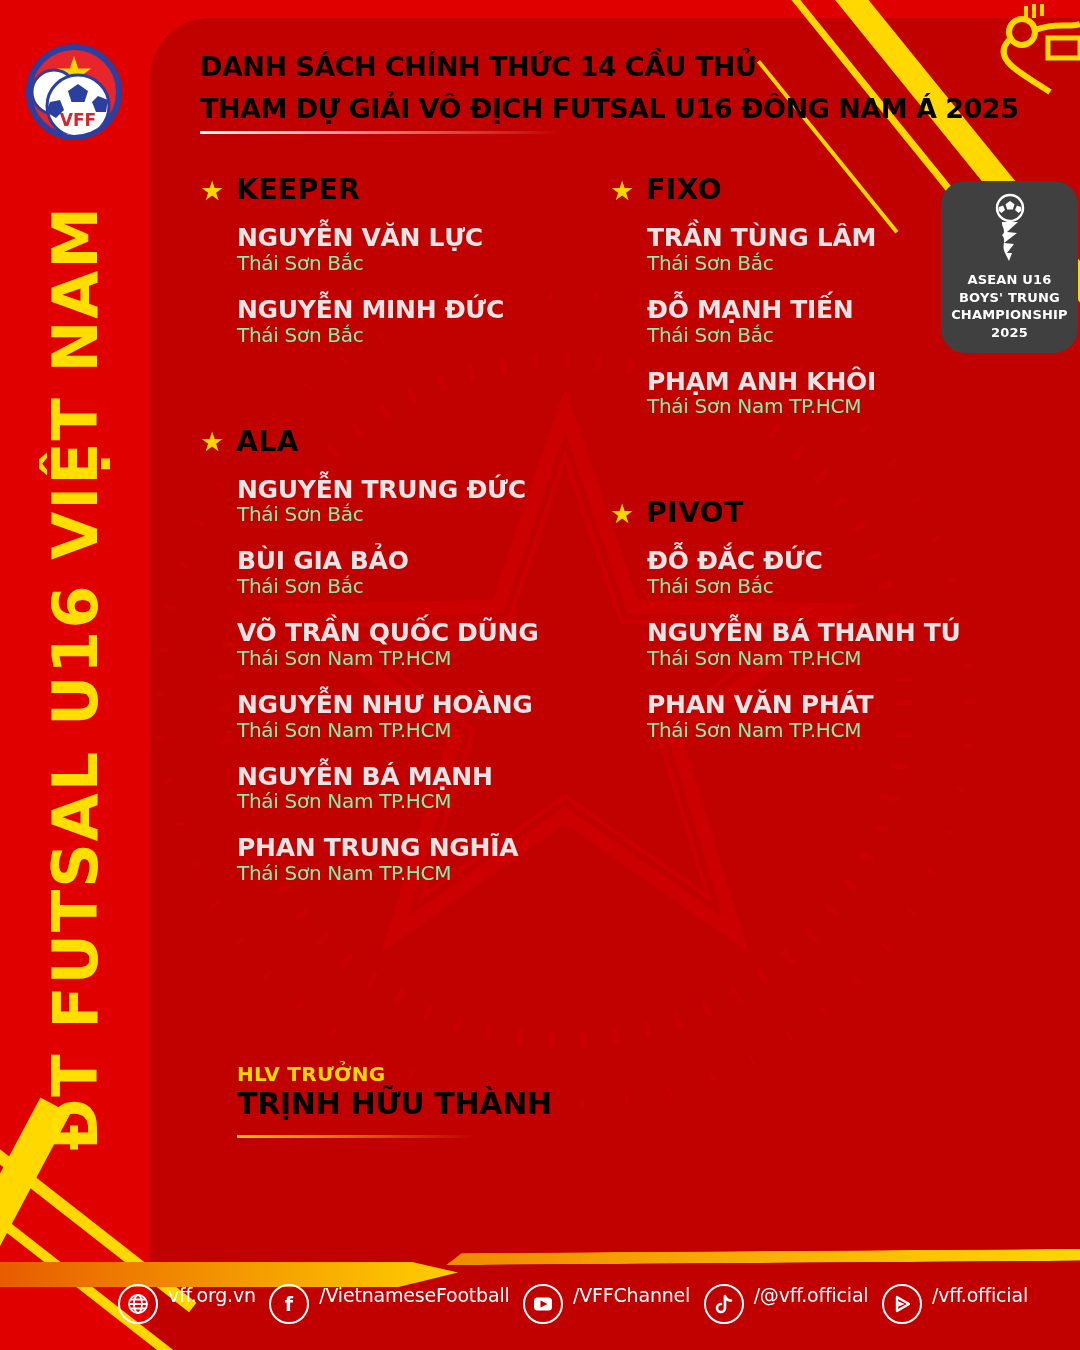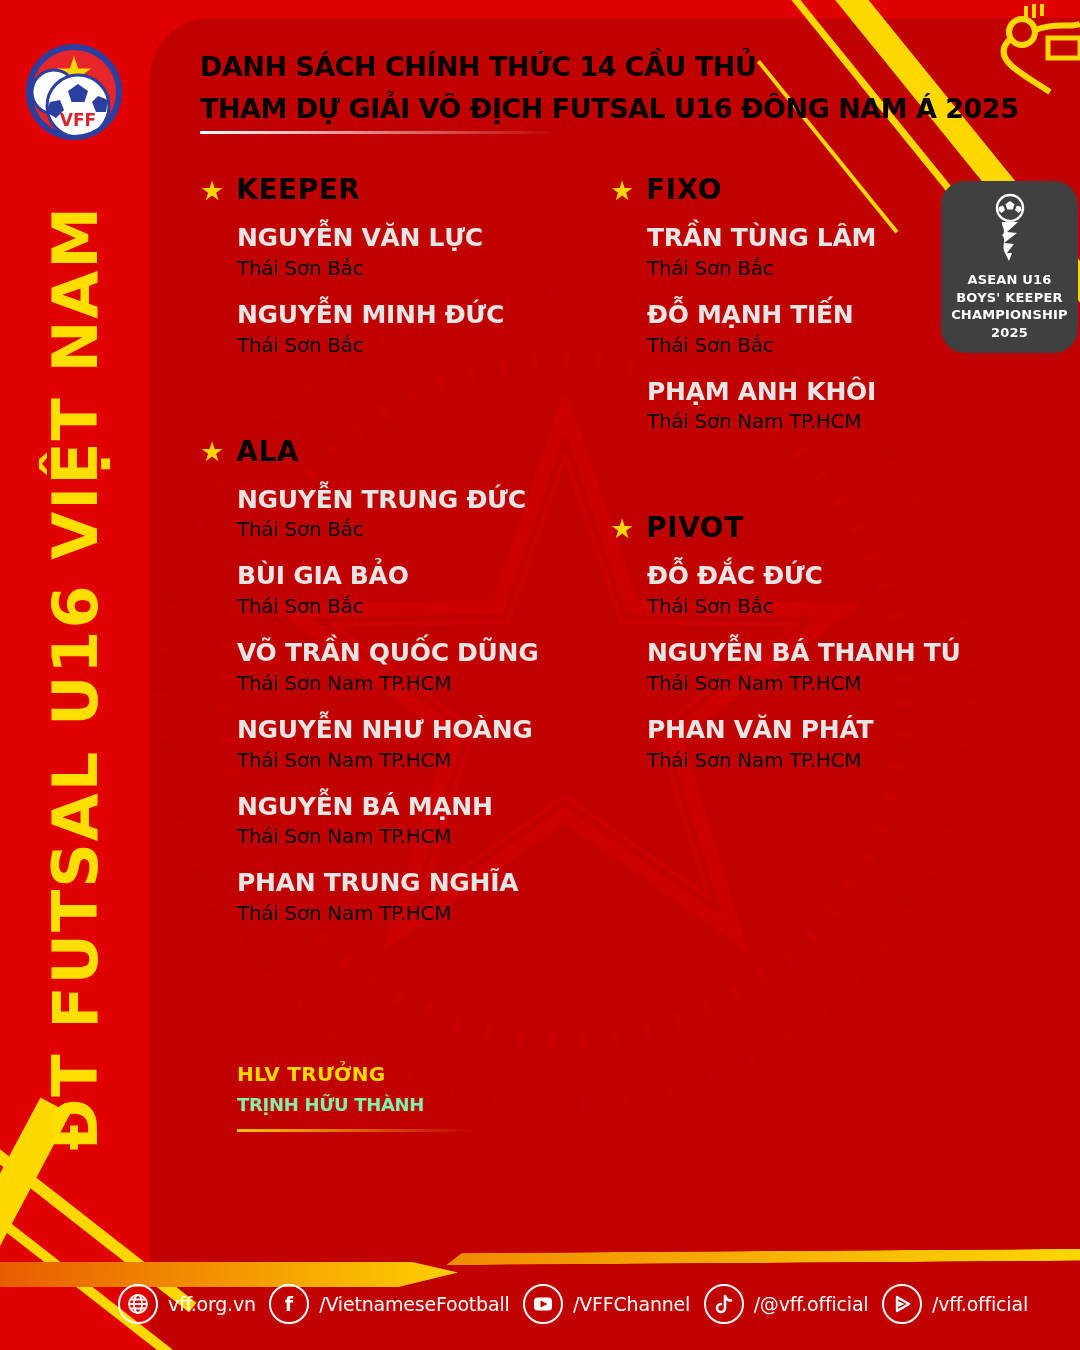--- a/index.html
+++ b/index.html
@@ -27,38 +27,38 @@
   #columns{position:absolute;left:200px;top:176px;width:880px;display:flex;}
   .col{display:flex;flex-direction:column;}
   .col-0{width:410px;}
   .col-1{width:470px;}
   .section{margin-bottom:60px;}
   .sec-header{display:flex;align-items:center;margin-bottom:20px;}
   .star{color:#FFD500;font-size:27px;line-height:1;margin-right:12px;}
   .sec-label{color:#000000;font-weight:bold;font-size:28px;letter-spacing:.5px;line-height:1;}
   .player{margin-left:37px;margin-bottom:23px;}
   .player-name{color:#e5e5e5;font-weight:bold;font-size:25px;letter-spacing:-0.3px;line-height:1.15;}
-  .player-club{color:#000000;font-size:20px;letter-spacing:-0.3px;margin-top:5px;line-height:1;}
+  .player-club{color:#86efac;font-size:20px;letter-spacing:-0.3px;line-height:1;}
   
   #coach{position:absolute;left:237px;top:1062px;}
   #coach-role{color:#FFD800;font-weight:bold;font-size:20px;letter-spacing:.3px;}
-  #coach-name{color:#86efac;font-weight:bold;font-size:18px;margin-top:8px;letter-spacing:-0.3px;}
+  #coach-name{color:#000000;font-weight:bold;font-size:30px;margin-top:0;letter-spacing:-0.3px;}
   #coach-underline{width:238px;height:3px;margin-top:14px;
     background:linear-gradient(90deg,#FFC800,rgba(255,200,0,0));}
   
   .stripe-left{position:absolute;left:0;top:1262px;width:458px;height:25px;
     background:linear-gradient(90deg,#E85C00,#FFD000);
     clip-path:polygon(0 0,90% 0,100% 42%,87% 100%,0 100%);}
   .stripe-right{position:absolute;left:446px;top:1251px;width:634px;height:12px;
     background:linear-gradient(90deg,#F08A00,#FFD600);
     clip-path:polygon(2.5% 0,100% 0,100% 100%,0 100%);transform:skewY(-0.4deg);}
   
   #footer-links{position:absolute;left:118px;top:1282px;width:910px;height:44px;
     display:flex;align-items:center;justify-content:space-between;}
-  .flink{display:flex;align-items:center;}
+  .flink{display:flex;align-items:flex-start;}
   .ficon{width:40px;height:40px;border:2.5px solid #fff;border-radius:50%;
     display:flex;align-items:center;justify-content:center;margin-right:10px;flex:0 0 auto;}
   .flabel{color:#fff;font-size:19px;letter-spacing:-0.2px;}
   
   .decor{position:absolute;pointer-events:none;}
 </style>
 </head>
 <body>
 
 <div id="poster">
@@ -126,21 +126,21 @@
       </g>
       <g fill="#FFFFFF">
         <polygon points="29,8 33.5,11.3 31.8,16.6 26.2,16.6 24.5,11.3"></polygon>
         <polygon points="18,14 22,12.5 24,17 20.5,20 17.5,17.5"></polygon>
         <polygon points="40,14 36,12.5 34,17 37.5,20 40.5,17.5"></polygon>
         <path d="M21 29 L37 29 L26 39 L36 40 L23 50 L33 51 L26 60 L31 60 L28 68 L24 60 C20 52 26 48 21 42 C 26 38 20 33 21 29 Z"></path>
       </g>
     </svg>
     <div class="badge-text">
       <div>ASEAN U16</div>
-      <div>BOYS' KEEPER</div>
+      <div>BOYS' TRUNG</div>
       <div>CHAMPIONSHIP</div>
       <div>2025</div>
     </div>
   </div>
 
   <div id="columns">
       <div class="col col-0">
         <section class="section">
           <div class="sec-header">
             <span class="star">★</span>

